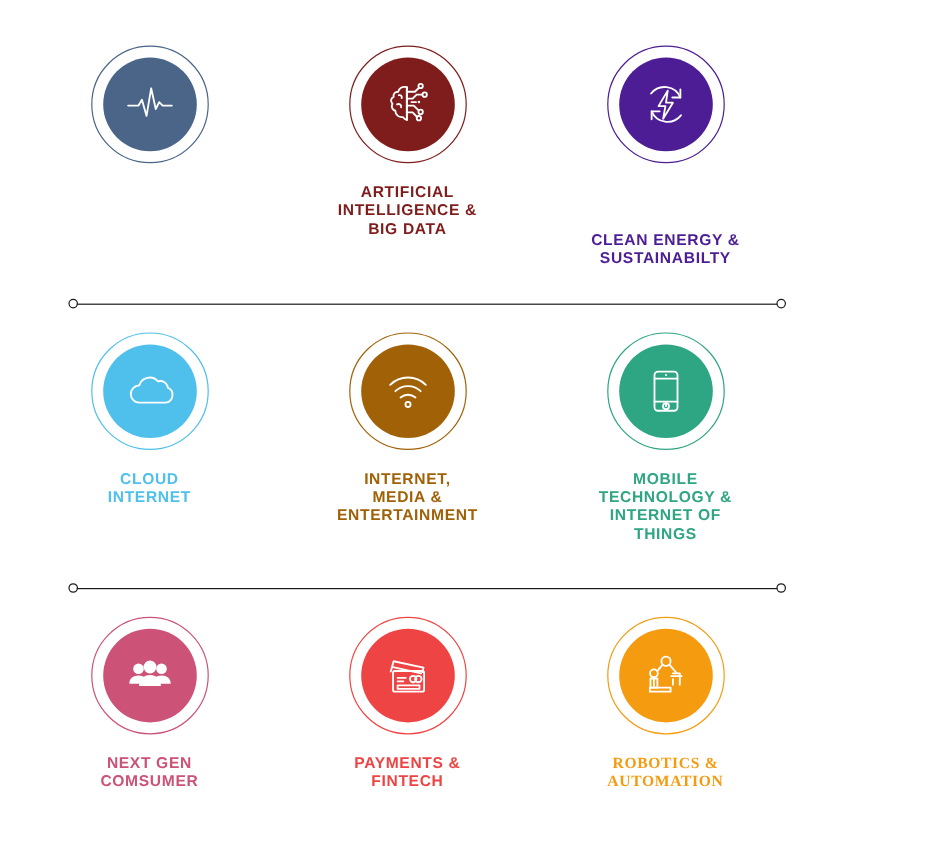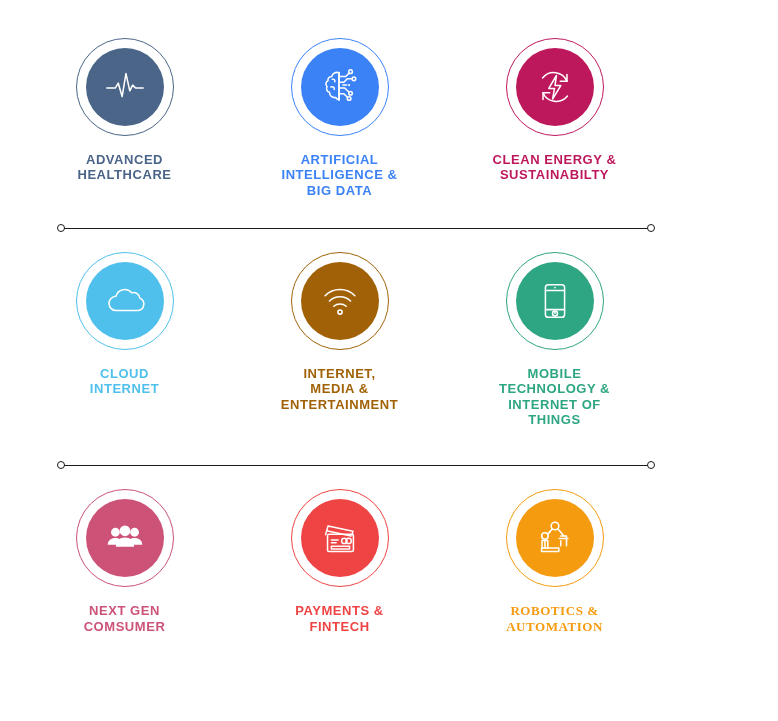--- a/index.html
+++ b/index.html
@@ -127,25 +127,23 @@
   <div class="row row-1">
 
     <div class="cell" style="color: rgb(74, 101, 136);">
       <div class="badge">
         <div class="disc">
           <svg viewBox="0 0 48 48">
             <path class="glyph" d="M5 25 H14 L17 20 L21 34 L25 10 L29 28 L32 22 L35 25 H43"></path>
           </svg>
         </div>
       </div>
-      <div class="caption">ADVANCED
-HEALTHCARE</div>
-    </div>
-
-    <div class="cell" style="color: #3b82f6;">
+    </div>
+
+    <div class="cell" style="color: #7f1d1d;">
       <div class="badge">
         <div class="disc">
           <svg viewBox="0 0 48 48">
             <path class="glyph" d="M23 9 C19 8 16 10 15.5 13 C12.5 13 11 15 11.5 17.5 C9 18.5 8.5 21.5 10.5 23.5 C9 26 10.5 29 13 29.5 C13 33 16 35.5 19.5 35 C21 37 23 37.5 23 37.5 Z"></path>
             <path class="glyph" d="M23 9 V37.5"></path>
             <path class="glyph" d="M16 16 C18 15.5 19 17 18.5 18.5"></path>
             <path class="glyph" d="M14.5 24 C16.5 23 18.5 24.5 18 26.5"></path>
             <path class="glyph" d="M23 13 H30 L33.5 9.5"></path>
             <path class="glyph" d="M23 19 H28 L31.5 15.5 H36"></path>
             <path class="glyph" d="M23 25 H29 L33 29"></path>
@@ -157,21 +155,21 @@
             <circle class="glyph" cx="33.5" cy="36" r="1.9"></circle>
             <circle class="glyph-fill" cx="33.5" cy="22" r="1.1"></circle>
           </svg>
         </div>
       </div>
       <div class="caption">ARTIFICIAL
 INTELLIGENCE &amp;
 BIG DATA</div>
     </div>
 
-    <div class="cell" style="color: #be185d;">
+    <div class="cell" style="color: #4c1d95; gap: 40px;">
       <div class="badge">
         <div class="disc">
           <svg viewBox="0 0 48 48">
             <path class="glyph" d="M36.5 18 A15 15 0 0 0 11 14.5"></path>
             <path class="glyph" d="M11.5 30 A15 15 0 0 0 37 33.5"></path>
             <path class="glyph" d="M36.5 11 V18 H29.5"></path>
             <path class="glyph" d="M11.5 37 V30 H18.5"></path>
             <path class="glyph" d="M25.5 12 L17.5 25.5 H23.5 L21.5 36.5 L30 22.5 H24 Z"></path>
           </svg>
         </div>

